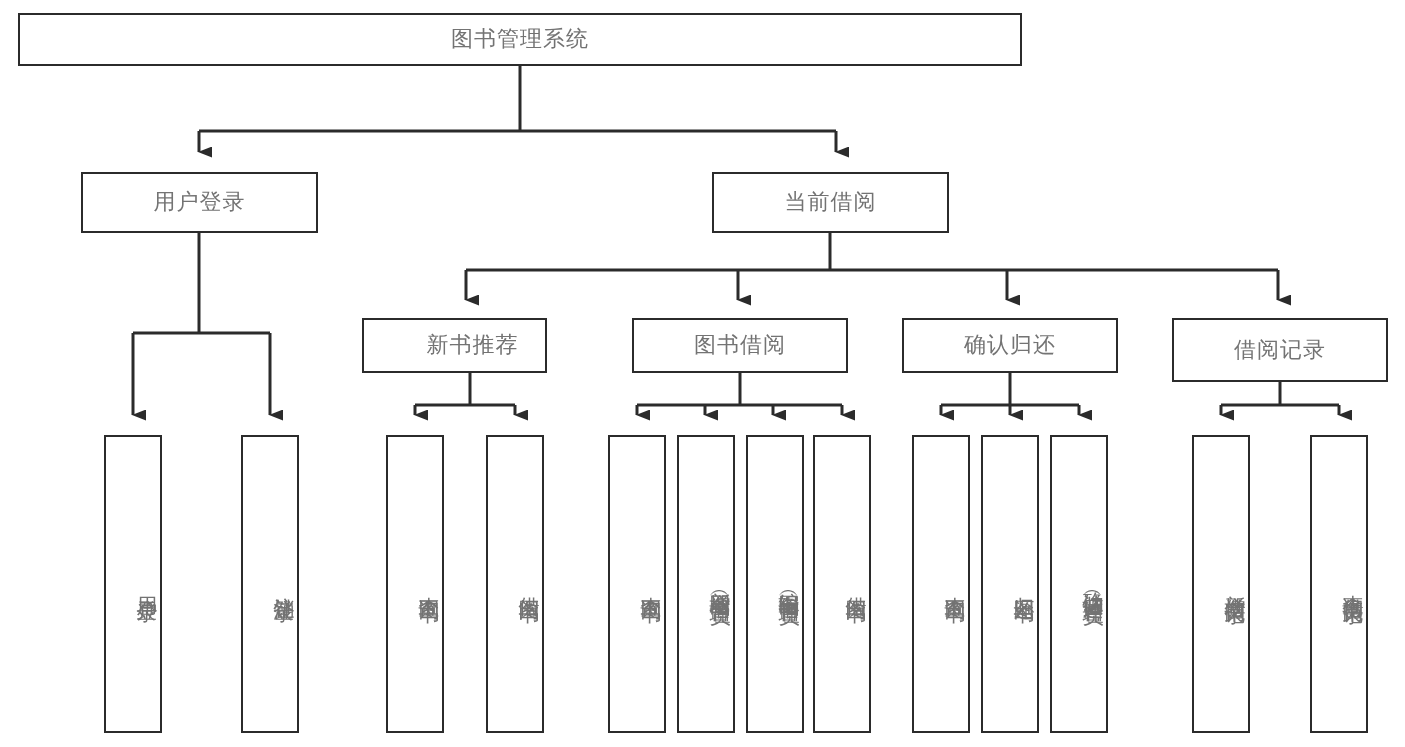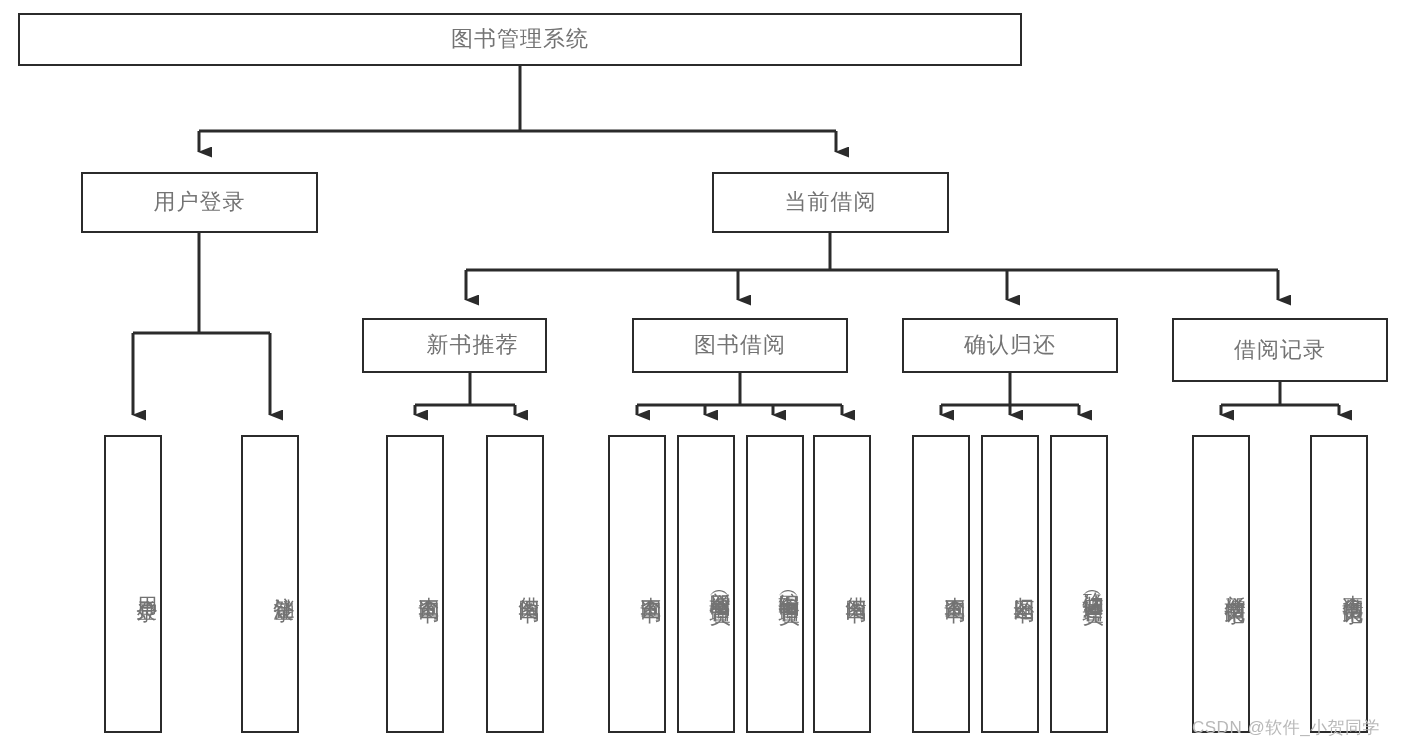--- a/index.html
+++ b/index.html
@@ -183,15 +183,14 @@
     <span class="vlabel">确认归还（管理员）</span>
   </div>
 
   <div class="node vert" style="left:1192px; top:435px; width:58px; height:298px;">
     <span class="vlabel">新增借阅记录</span>
   </div>
   <div class="node vert" style="left:1310px; top:435px; width:58px; height:298px;">
     <span class="vlabel">查询借阅记录</span>
   </div>
 
-  <div class="watermark" style="left:1192px; top:716px;">CSDN @软件_小贺同学</div>
 
 </div>
 
 </body></html>

